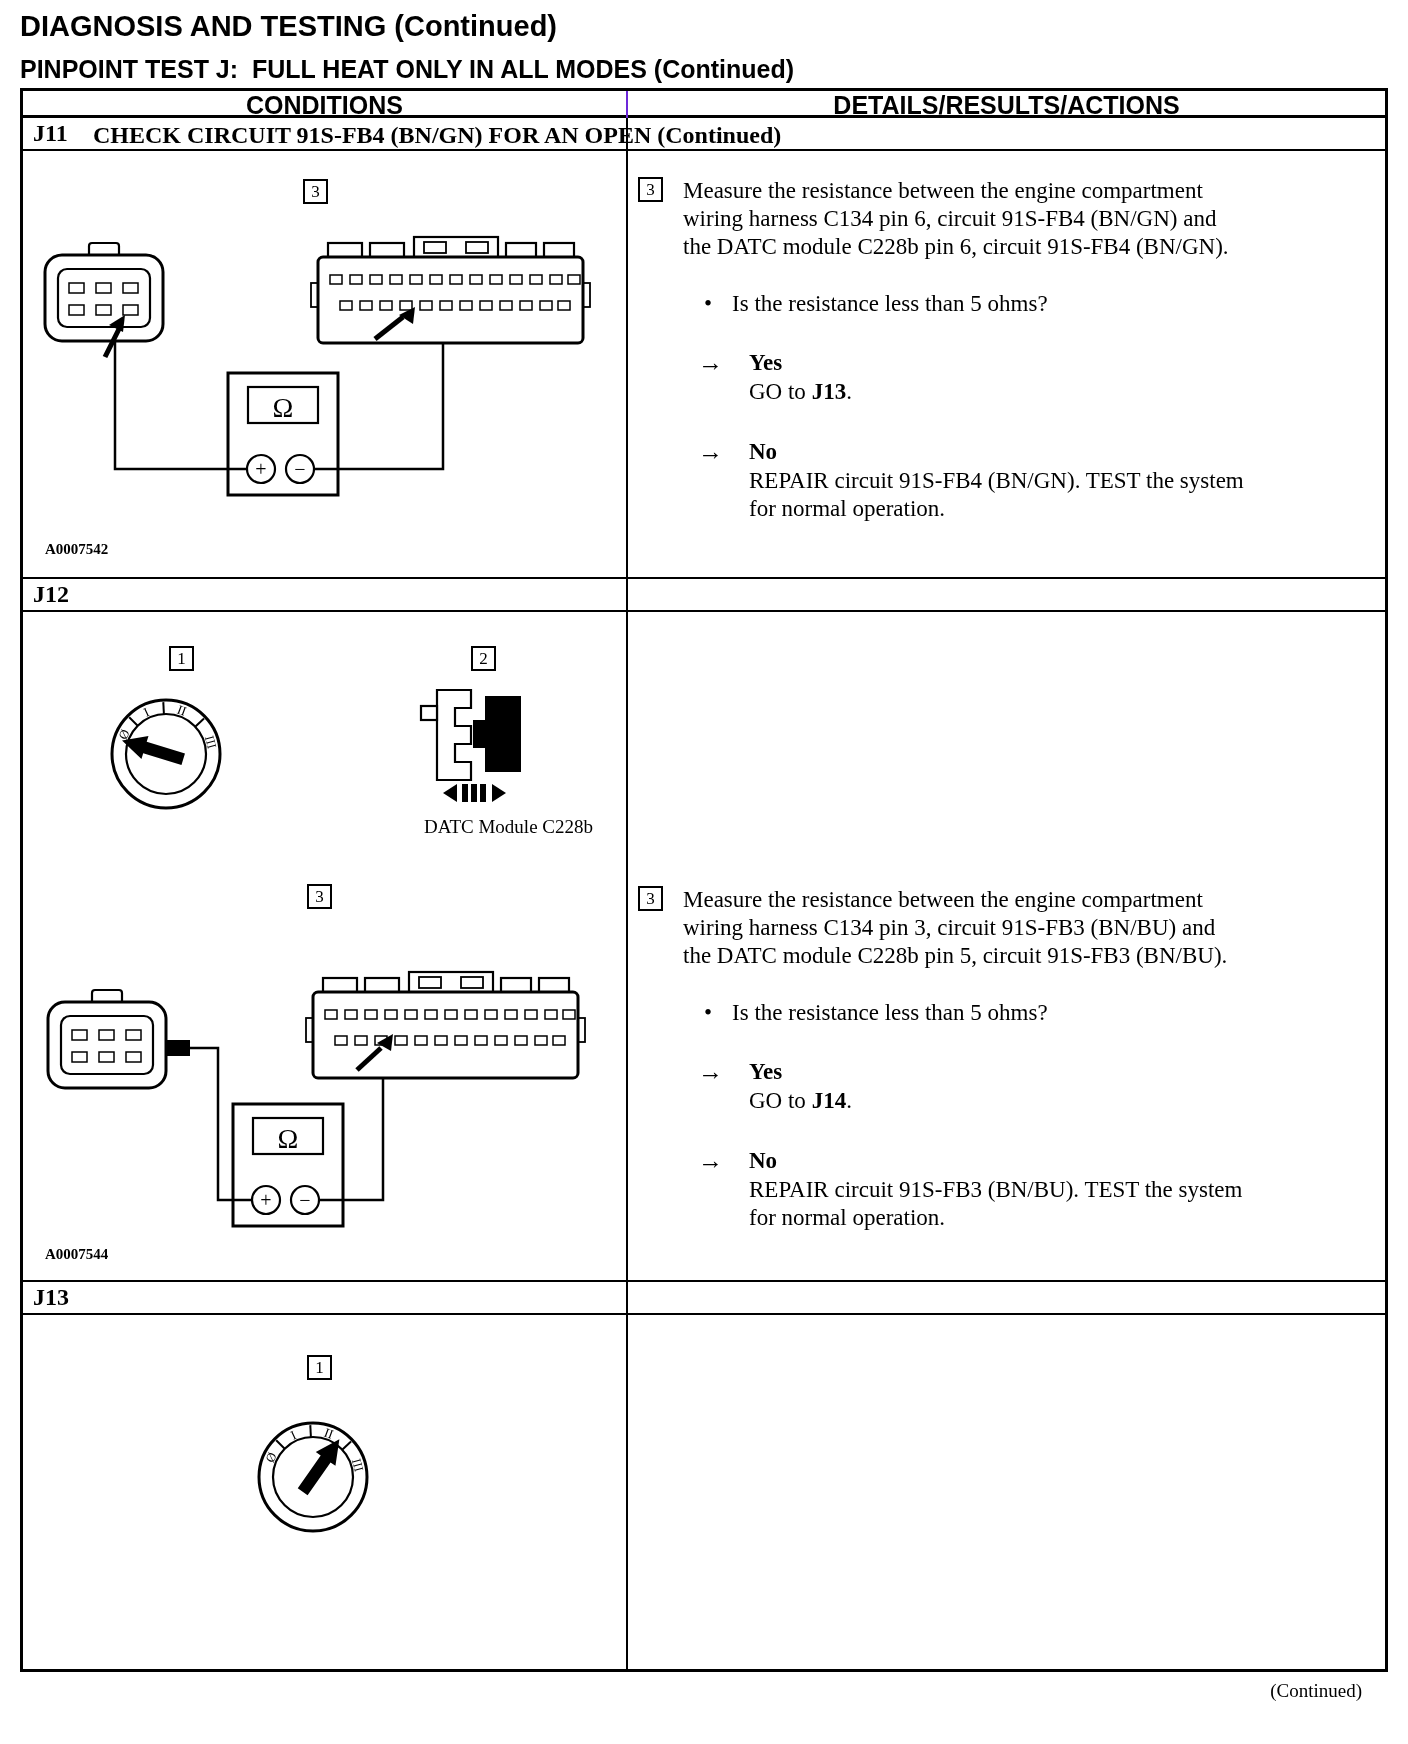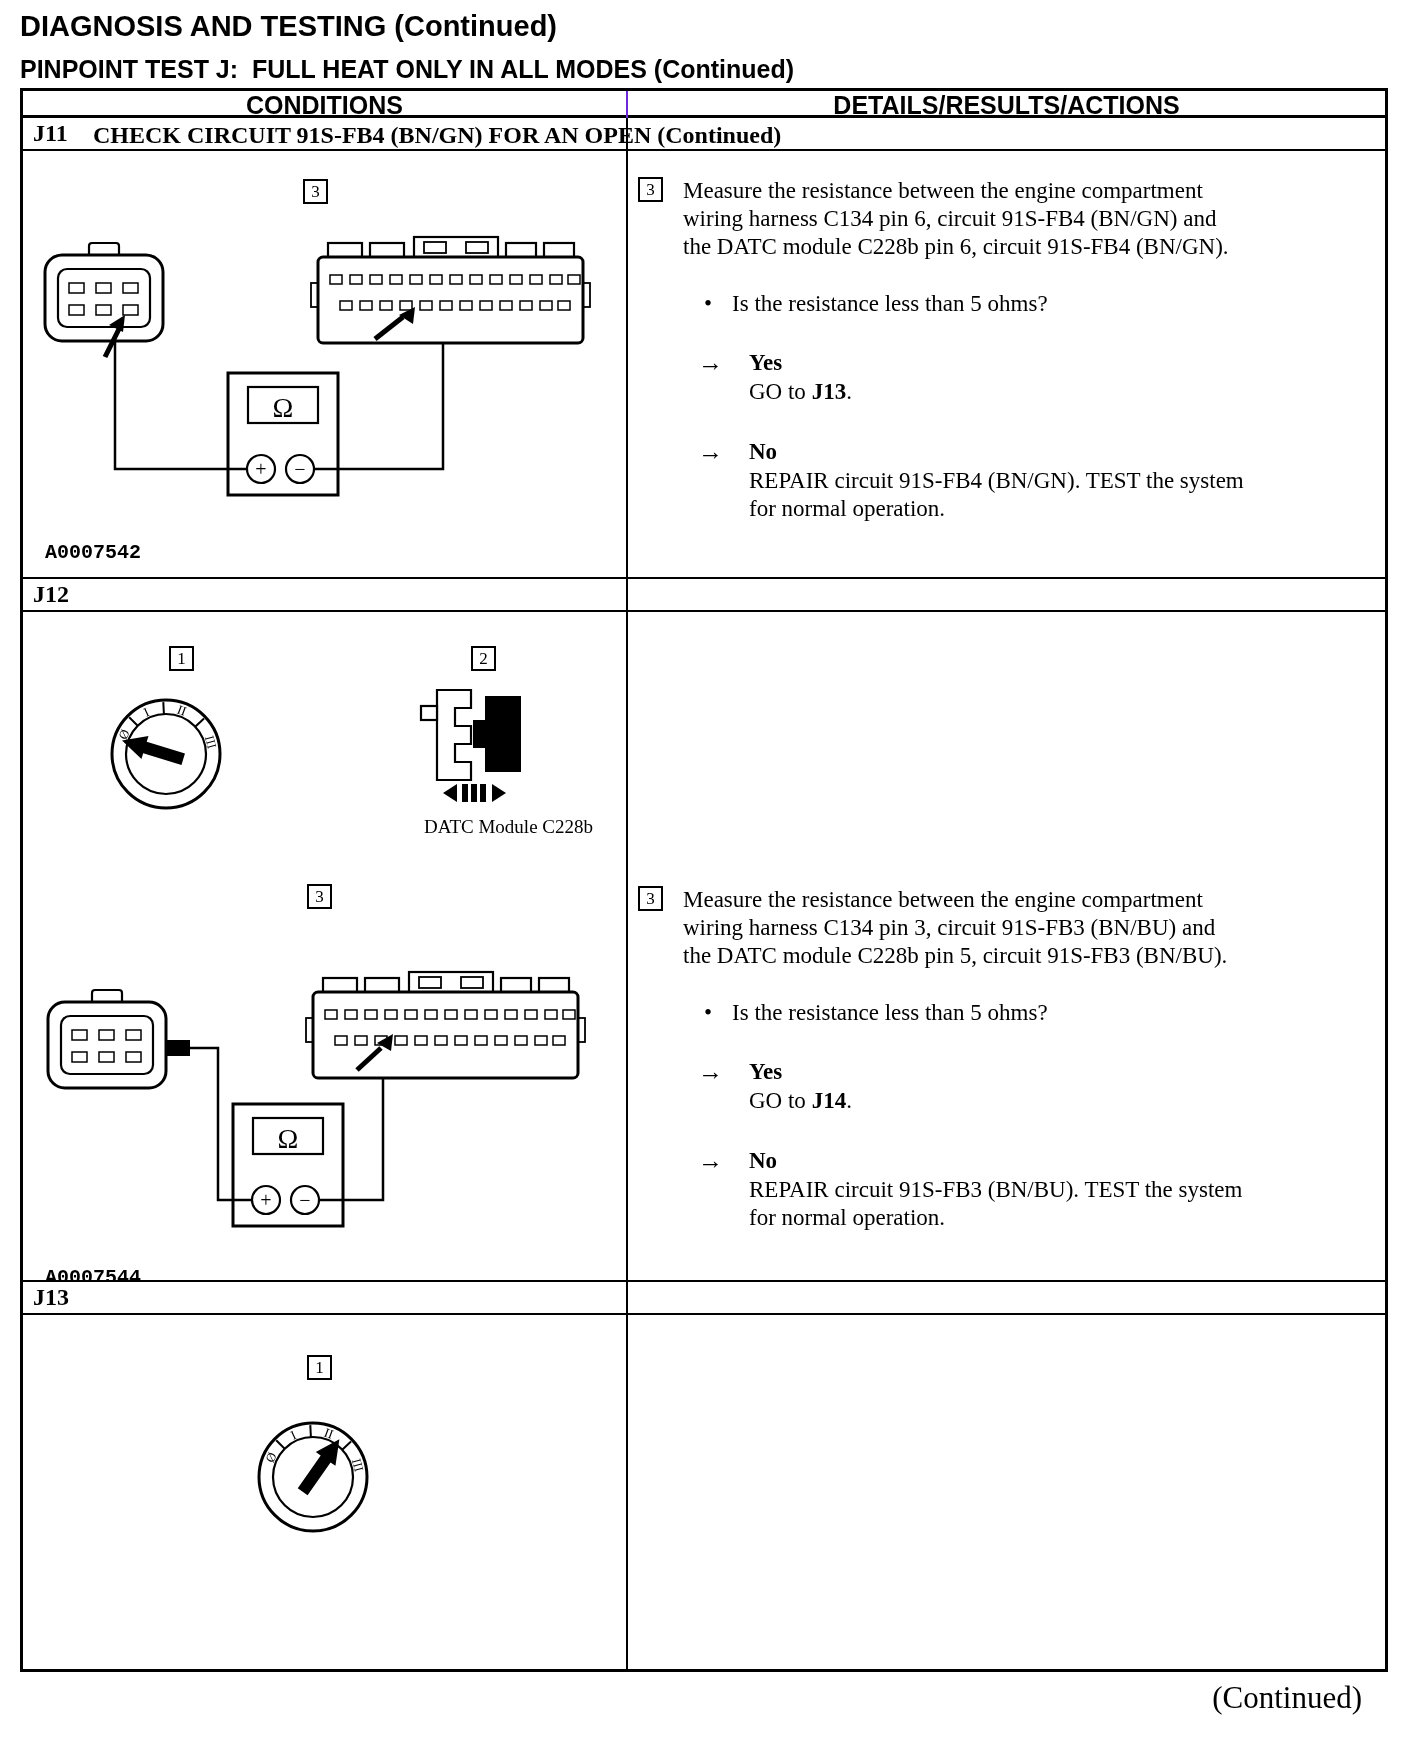--- a/index.html
+++ b/index.html
@@ -21,31 +21,31 @@
   .row-body.last { border-bottom: none; }
   .h-j11 { height: 428px; }
   .h-j12 { height: 670px; }
   .h-j13 { height: 354px; }
   .cell-left { position: relative; overflow: hidden; }
   .diagram { position: absolute; inset: 0; width: 100%; height: 100%; }
   .cell-right { border-left: 2px solid #000; font-size: 23px; overflow: hidden; }
   .badge { width: 25px; height: 25px; border: 2px solid #000; font-size: 17px; line-height: 21px;
            text-align: center; background: #fff; flex: 0 0 auto; }
   .abs { position: absolute; }
-  .figid { font-family: Liberation Mono, monospace; font-weight: bold; font-size: 20px; }
+  .figid { font-family: Liberation Serif, serif; font-weight: bold; font-size: 15px; }
   .caption { position: absolute; font-size: 19px; text-align: right; }
   .step-row { display: flex; gap: 20px; margin: 26px 14px 0 10px; align-items: flex-start; }
   .mt-big { margin-top: 274px; }
   .step-text { max-width: 562px; line-height: 1.22; }
   .q-row { display: flex; gap: 20px; margin: 30px 0 0 76px; }
   .branch { display: flex; gap: 26px; margin: 32px 0 0 70px; }
   .branch-arrow { font-size: 25px; line-height: 1.1; }
   .branch-body { line-height: 1.24; max-width: 505px; }
   .b { font-weight: bold; }
-  .pfoot { text-align: right; font-size: 31px; padding: 8px 26px 0 0; }
+  .pfoot { text-align: right; font-size: 19px; padding: 8px 26px 0 0; }
   
   .sth { fill: #fff; stroke: #000; stroke-width: 3; }
   .ln  { fill: #fff; stroke: #000; stroke-width: 2.2; }
   .ln2 { fill: #fff; stroke: #000; stroke-width: 1.8; }
   .pin { fill: #fff; stroke: #000; stroke-width: 1.5; }
   .wire { fill: none; stroke: #000; stroke-width: 2.5; }
   .awire { stroke: #000; stroke-width: 5; }
   .blk { fill: #000; stroke: none; }
   .tk { stroke: #000; stroke-width: 2; }
   .omega { font-family: "Liberation Serif", serif; font-size: 28px; text-anchor: middle; fill: #000; }
@@ -225,21 +225,21 @@
           <path class="wire" d="M 296,588 H 360 V 467"></path>
           <g>
             <line class="awire" x1="334" y1="458" x2="358" y2="436"></line>
             <polygon class="blk" points="370,422 368,439 354,431"></polygon>
           </g>
         </svg>
         <div class="badge abs" style="left:146px;top:34px">1</div>
         <div class="badge abs" style="left:448px;top:34px">2</div>
         <div class="badge abs" style="left:284px;top:272px">3</div>
         <div class="caption" style="left:330px;top:204px;width:240px">DATC Module C228b</div>
-        <div class="figid abs" style="left:22px;top:654px">A0007544</div>
+        <div class="figid abs" style="left:22px;top:634px">A0007544</div>
       </div>
       <div class="cell-right">
         <div class="step-row mt-big">
           <div class="badge">3</div>
           <div class="step-text">Measure the resistance between the engine compartment wiring harness C134 pin 3, circuit 91S-FB3 (BN/BU) and the DATC module C228b pin 5, circuit 91S-FB3 (BN/BU).</div>
         </div>
         <div class="q-row">
           <span>•</span>
           <span>Is the resistance less than 5 ohms?</span>
         </div>

